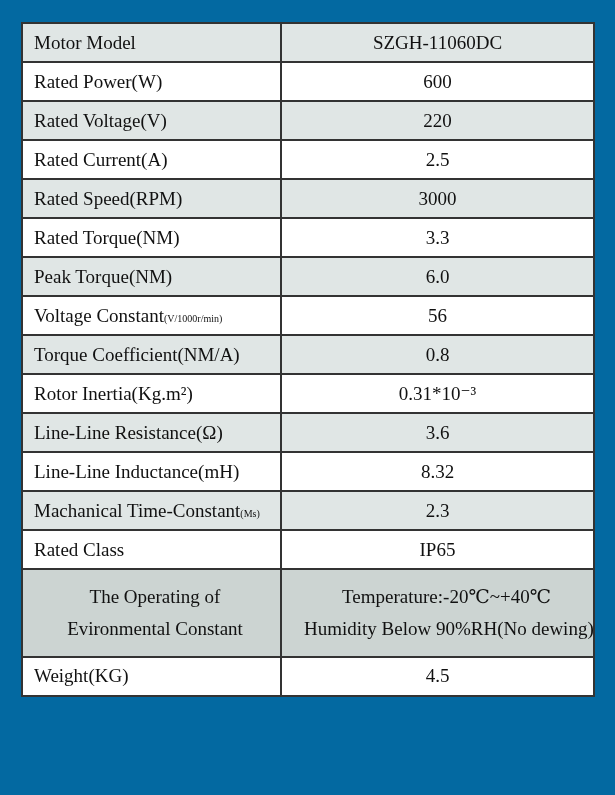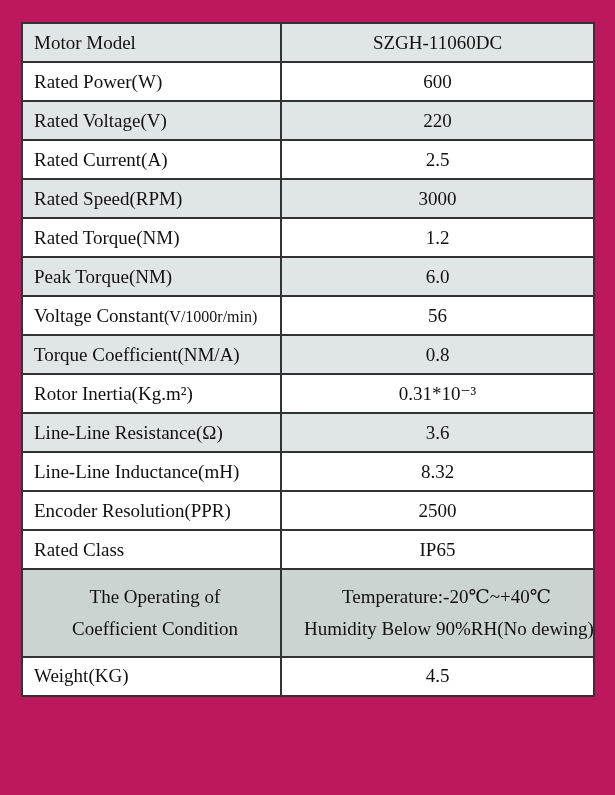--- a/index.html
+++ b/index.html
@@ -5,21 +5,21 @@
   * { box-sizing: border-box; margin: 0; padding: 0; }
   html, body {
     width: 615px; height: 795px;
     background: #ffffff;
     font-family: "Liberation Serif", "DejaVu Serif", serif;
     color: #111111;
   }
   .page {
     position: relative;
     width: 615px; height: 795px;
-    background: #be185d;
+    background: #0369a1;
   }
   table.spec-table {
     position: absolute;
     left: 21px; top: 22px;
     width: 574px;
     border-collapse: collapse;
     table-layout: fixed;
   }
   .spec-table td {
     border: 2px solid #333333;
@@ -33,21 +33,21 @@
     width: 259px;
     padding: 2px 4px 2px 11px;
     text-align: left;
     vertical-align: middle;
   }
   td.value-cell {
     text-align: center;
     vertical-align: middle;
     padding: 2px 8px;
   }
-  .label-small { font-size: 16px; }
+  .label-small { font-size: 10px; }
   tr.r-gray td  { background: #e0e6e5; }
   tr.r-white td { background: #ffffff; }
   tr.r-env td   { background: #ccd4d2; height: 80px; }
   tr.r-env td.label-cell,
   tr.r-env td.value-cell {
     text-align: center;
     vertical-align: middle;
     padding: 6px 4px 6px 11px;
   }
   tr.r-env td.value-cell { padding-left: 22px; }
@@ -74,21 +74,21 @@
       <tr class="normal r-white">
         <td class="label-cell"><span>Rated Current(A)</span><span class="label-small"></span></td>
         <td class="value-cell">2.5</td>
       </tr>
       <tr class="normal r-gray">
         <td class="label-cell"><span>Rated Speed(RPM)</span><span class="label-small"></span></td>
         <td class="value-cell">3000</td>
       </tr>
       <tr class="normal r-white">
         <td class="label-cell"><span>Rated Torque(NM)</span><span class="label-small"></span></td>
-        <td class="value-cell">1.2</td>
+        <td class="value-cell">3.3</td>
       </tr>
       <tr class="normal r-gray">
         <td class="label-cell"><span>Peak Torque(NM)</span><span class="label-small"></span></td>
         <td class="value-cell">6.0</td>
       </tr>
       <tr class="normal r-white">
         <td class="label-cell"><span>Voltage Constant</span><span class="label-small">(V/1000r/min)</span></td>
         <td class="value-cell">56</td>
       </tr>
       <tr class="normal r-gray">
@@ -100,32 +100,32 @@
         <td class="value-cell">0.31*10⁻³</td>
       </tr>
       <tr class="normal r-gray">
         <td class="label-cell"><span>Line-Line Resistance(Ω)</span><span class="label-small"></span></td>
         <td class="value-cell">3.6</td>
       </tr>
       <tr class="normal r-white">
         <td class="label-cell"><span>Line-Line Inductance(mH)</span><span class="label-small"></span></td>
         <td class="value-cell">8.32</td>
       </tr>
-      <tr class="normal r-white">
-        <td class="label-cell"><span>Encoder Resolution(PPR)</span><span class="label-small"></span></td>
-        <td class="value-cell">2500</td>
+      <tr class="normal r-gray">
+        <td class="label-cell"><span>Machanical Time-Constant</span><span class="label-small">(Ms)</span></td>
+        <td class="value-cell">2.3</td>
       </tr>
       <tr class="normal r-white">
         <td class="label-cell"><span>Rated Class</span><span class="label-small"></span></td>
         <td class="value-cell">IP65</td>
       </tr>
       <tr class="r-env">
         <td class="label-cell">
           <div class="env-line">The Operating of</div>
-          <div class="env-line">Coefficient Condition</div>
+          <div class="env-line">Evironmental Constant</div>
         </td>
         <td class="value-cell">
           <div class="env-line">Temperature:-20℃~+40℃</div>
           <div class="env-line">Humidity Below 90%RH(No dewing)</div>
         </td>
       </tr>
       <tr class="normal r-white">
         <td class="label-cell"><span>Weight(KG)</span><span class="label-small"></span></td>
         <td class="value-cell">4.5</td>
       </tr>

